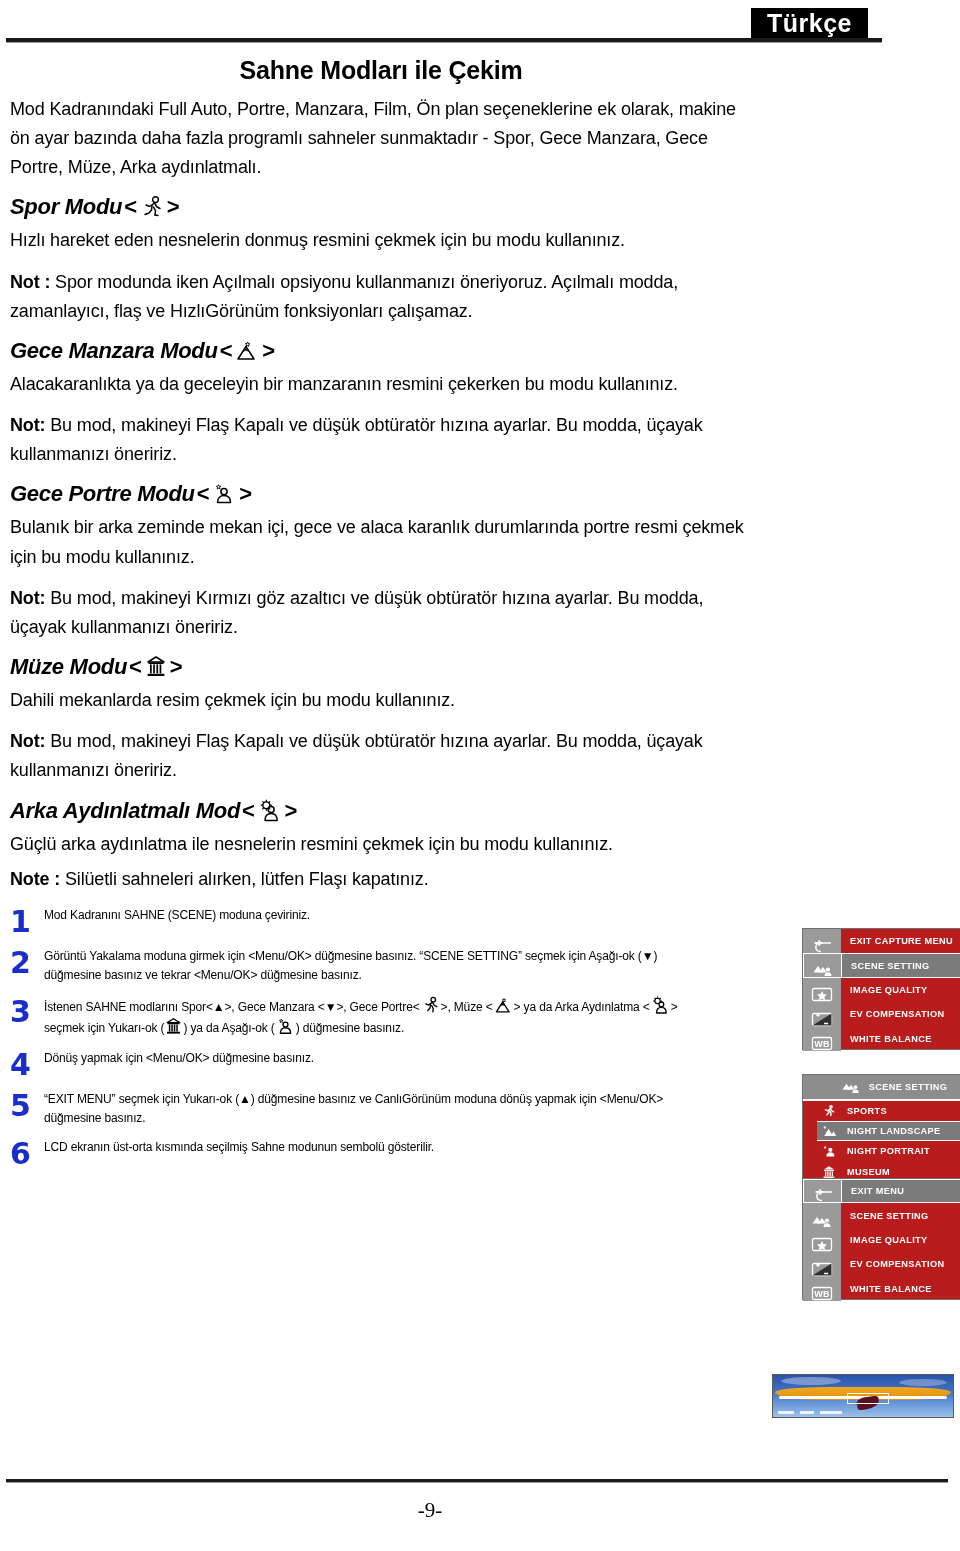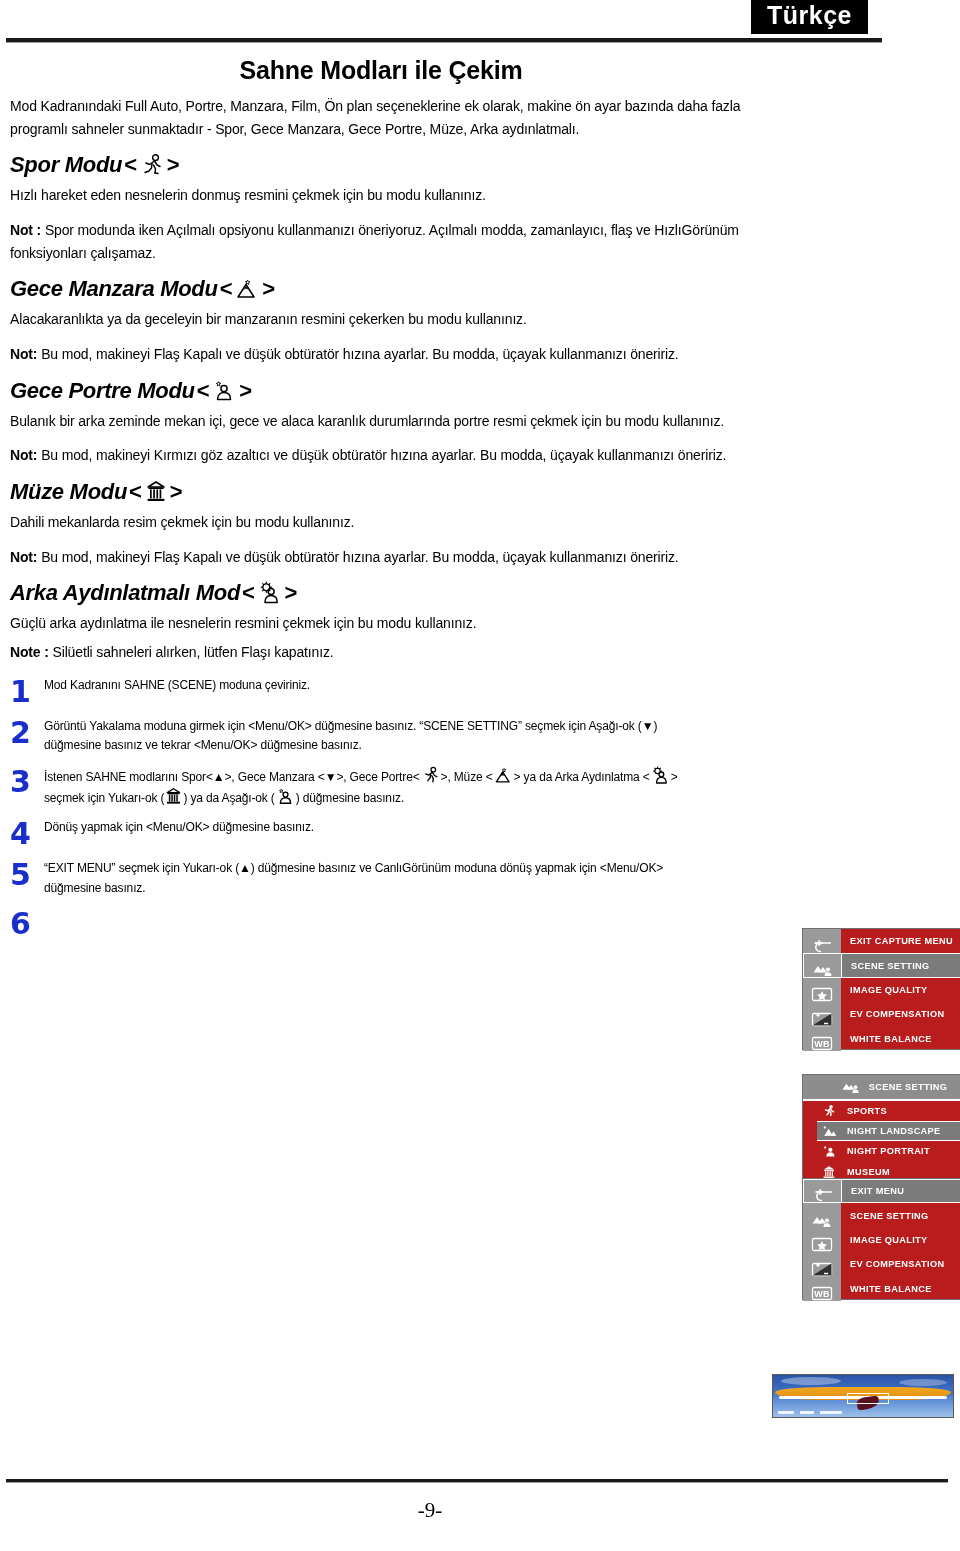--- a/index.html
+++ b/index.html
@@ -12,21 +12,21 @@
     height: 1551px;
     position: relative;
     font-family: "Liberation Sans", sans-serif;
     color: #000000;
     overflow: hidden;
   }
 
   
   #lang-badge {
     position: absolute;
-    top: 0;
+    top: 8px;
     right: 92px;
     background: #000000;
     color: #ffffff;
     font-weight: bold;
     font-size: 25px;
     letter-spacing: 0.5px;
     padding: 2px 16px 4px 16px;
     line-height: 1.1;
   }
   #header-rule {
@@ -49,21 +49,21 @@
 
   h1.page-title {
     font-size: 25px;
     font-weight: bold;
     margin: 0 0 10px 0;
     letter-spacing: -0.2px;
     text-align: center;
   }
 
   p.body {
-    font-size: 14px;
+    font-size: 18px;
     line-height: 1.62;
     margin: 0 0 12px 0;
     letter-spacing: -0.15px;
   }
   p.body.tight { margin-bottom: 6px; }
 
   h2.mode-title {
     font-size: 22px;
     font-weight: bold;
     font-style: italic;
@@ -438,20 +438,21 @@
     <div class="txt">Dönüş yapmak için &lt;Menu/OK&gt; düğmesine basınız.</div>
   </div>
 
   <div class="step narrow">
     <div class="num">5</div>
     <div class="txt"><span>“EXIT MENU” seçmek için Yukarı-ok (</span><span>▲</span><span>) düğmesine basınız ve CanlıGörünüm moduna dönüş yapmak için &lt;Menu/OK&gt; düğmesine basınız.</span></div>
   </div>
 
   <div class="step narrow">
     <div class="num">6</div>
+    <div class="txt">LCD ekranın üst-orta kısmında seçilmiş Sahne modunun sembolü gösterilir.</div>
   </div>
 
 </div>
 
 <div class="lcd" id="lcd-1">
   <div class="lcd-row">
     <div class="ic-cell">
       <svg width="22" height="13" viewBox="0 0 22 13">
           <path d="M20 3 H9 a4.2 4.2 0 0 0 0 8.4 H10" fill="none" stroke="#fff" stroke-width="1.5"></path>
           <path d="M5 3 h5 l-2.6 -2.6 M5 3 h5 l-2.6 2.6" fill="none" stroke="#fff" stroke-width="1.5"></path>

